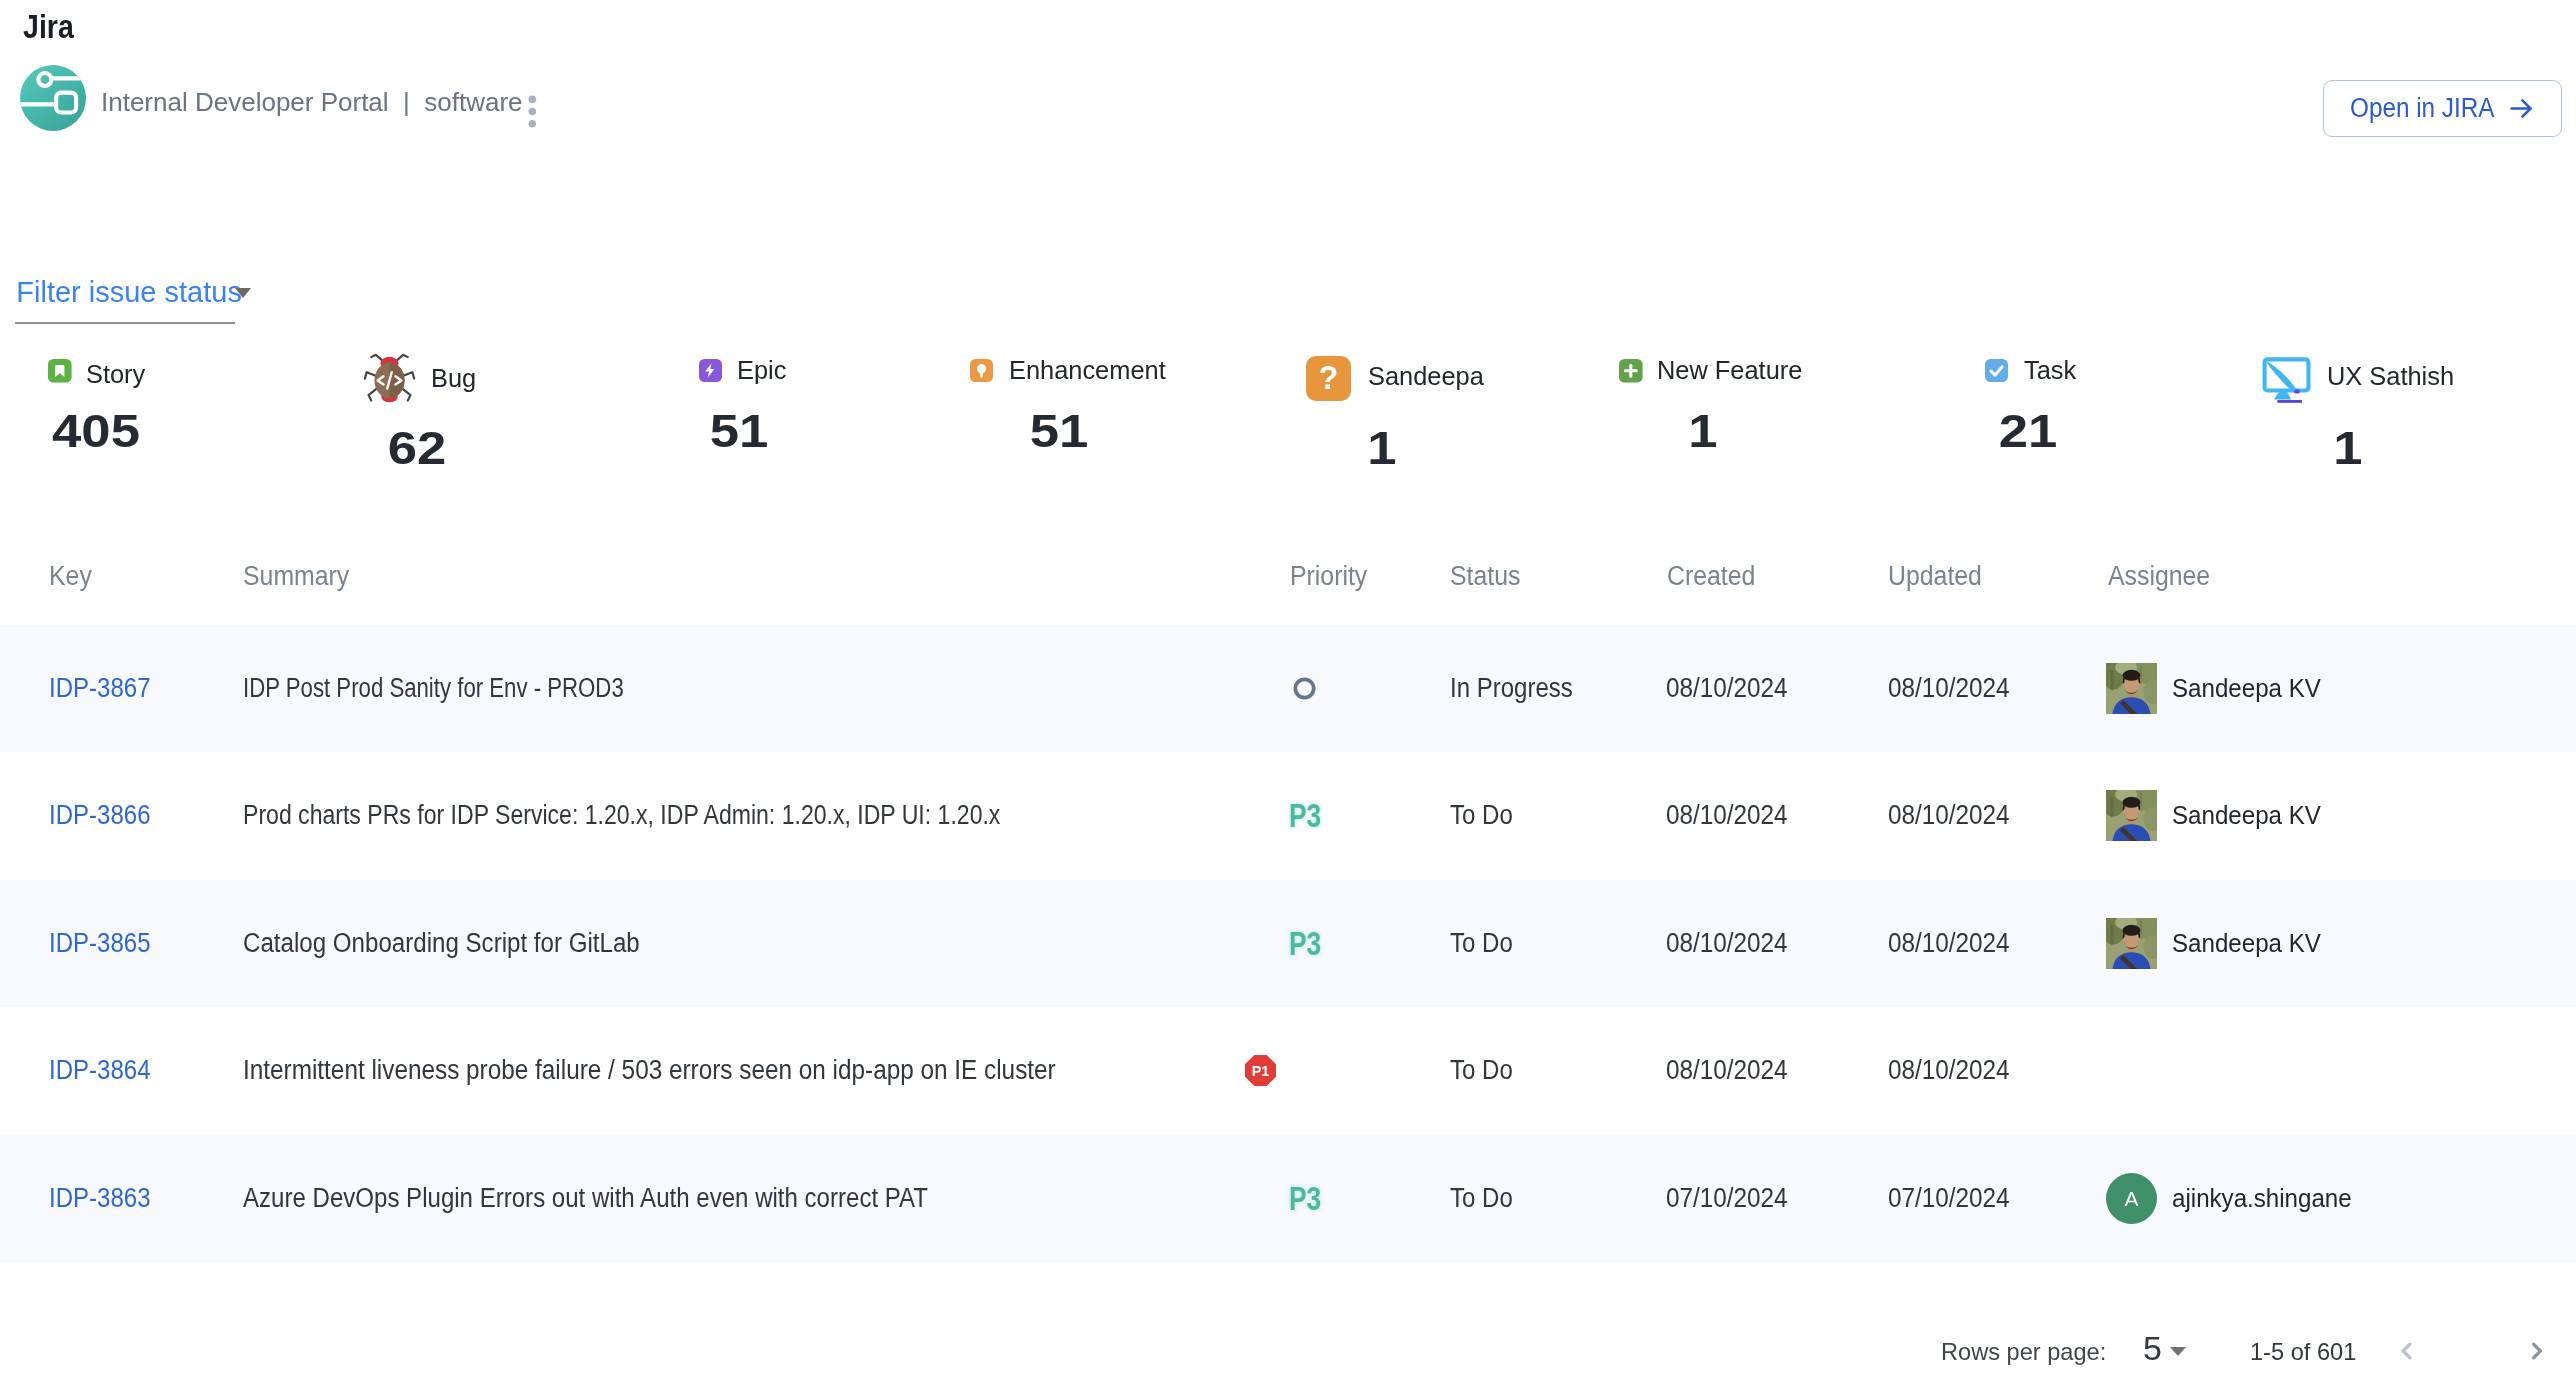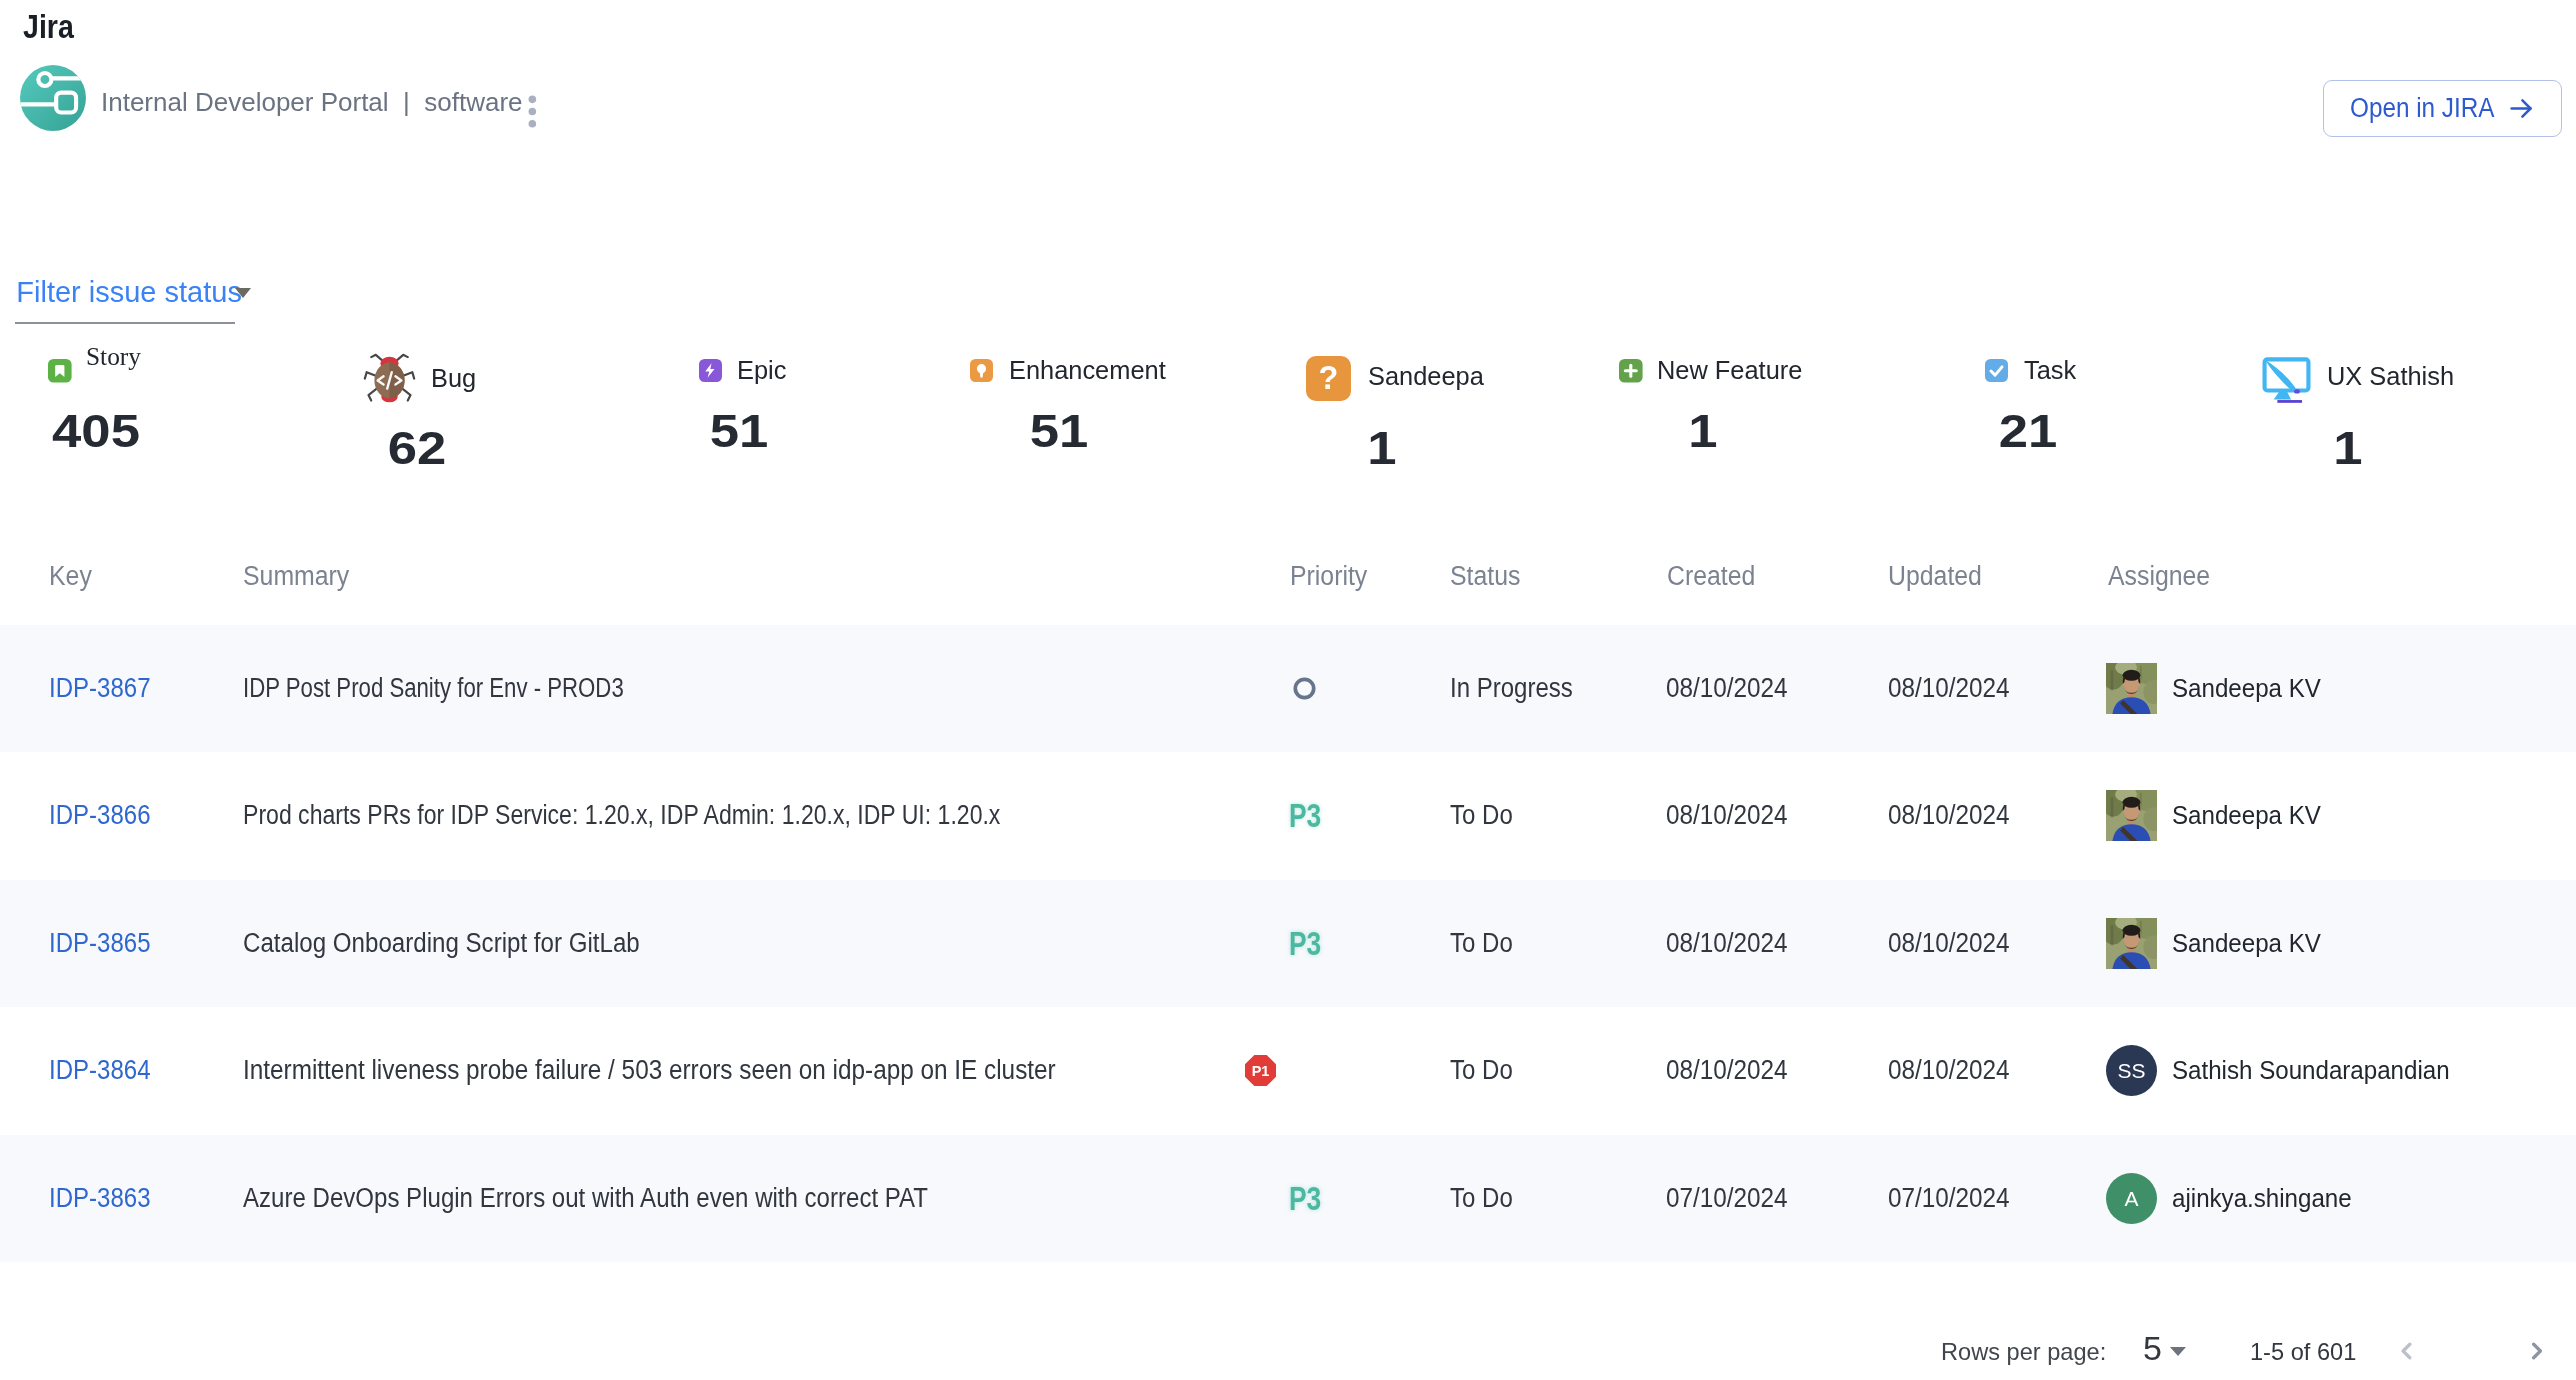--- a/index.html
+++ b/index.html
@@ -87,21 +87,21 @@
 </div>
 
 <div class="abs" style="left:16.3px; top:277px; font-size:29px; line-height:30px; color:#3b82f6;">Filter issue status</div>
 <div class="abs" style="left:235px; top:288px; width:0; height:0; border-left:8.6px solid transparent; border-right:8.6px solid transparent; border-top:10px solid #6a6a62;"></div>
 <div class="abs" style="left:14.5px; top:322px; width:220px; height:1.8px; background:#8d9199;"></div>
 
 <svg class="abs" style="left:48px; top:359px;" width="23.6" height="23.6" viewBox="0 0 26 26">
   <rect width="26" height="26" rx="6" fill="#5cb245"></rect>
   <path d="M9.5 6.5 h7 a1.6 1.6 0 0 1 1.6 1.6 V19.8 l-5.1 -4 -5.1 4 V8.1 a1.6 1.6 0 0 1 1.6 -1.6 Z" fill="#fff"></path>
 </svg>
-<div class="abs statlabel" style="left:86px; top:345px;font-family:Liberation Serif, serif;">Story</div>
+<div class="abs statlabel" style="left:86px; top:363px;">Story</div>
 <div class="abs statnum" style="left:96px; top:407px;">405</div>
 
 <svg class="abs" style="left:363px; top:353px;" width="53" height="53" viewBox="0 0 58 58">
   <g stroke="#474747" stroke-width="2.4" fill="none" stroke-linecap="round" stroke-linejoin="round">
     <polyline points="21,8 14,2 9,4.5"></polyline>
     <polyline points="37,8 44,2 49,4.5"></polyline>
     <polyline points="14,25 4,21 2,28"></polyline>
     <polyline points="44,25 54,21 56,28"></polyline>
     <polyline points="15,39 6,46 9,52"></polyline>
     <polyline points="43,39 52,46 49,52"></polyline>
@@ -233,24 +233,20 @@
   <div class="cell key tx" style="left:49px;">IDP-3864</div>
   <div class="cell sum4" style="left:243px;">Intermittent liveness probe failure / 503 errors seen on idp-app on IE cluster</div>
   <div class="cell" style="left:1245px;">
     <div style="width:31px; height:31px; background:#e23c39; clip-path:polygon(30% 0,70% 0,100% 30%,100% 70%,70% 100%,30% 100%,0 70%,0 30%); display:flex; align-items:center; justify-content:center;">
       <span style="font-size:14.5px; font-weight:bold; color:#fff;">P1</span>
     </div>
   </div>
   <div class="cell tx" style="left:1450px;">To Do</div>
   <div class="cell dt" style="left:1666px;">08/10/2024</div>
   <div class="cell dt" style="left:1888px;">08/10/2024</div>
-  <div class="cell" style="left:2106px;">
-    <div style="width:51px; height:51px; border-radius:50%; background:#2b3854; display:flex; align-items:center; justify-content:center; font-size:21px; color:#fff;">SS</div>
-    <span class="name" style="margin-left:15.4px;">Sathish Soundarapandian</span>
-  </div>
 </div>
 
 <div class="row stripe" style="top:1135px;padding-left:8px;">
   <div class="cell key tx" style="left:49px;">IDP-3863</div>
   <div class="cell sum5" style="left:243px;">Azure DevOps Plugin Errors out with Auth even with correct PAT</div>
   <div class="cell" style="left:1289px;">
         <span style="font-size:33px; font-weight:bold; color:#4cb8a2; display:inline-block; transform:scaleX(0.8); transform-origin:left center; text-shadow:0 0 4.5px rgba(120,210,184,0.55);">P3</span>
       </div>
   <div class="cell tx" style="left:1450px;">To Do</div>
   <div class="cell dt" style="left:1666px;">07/10/2024</div>

